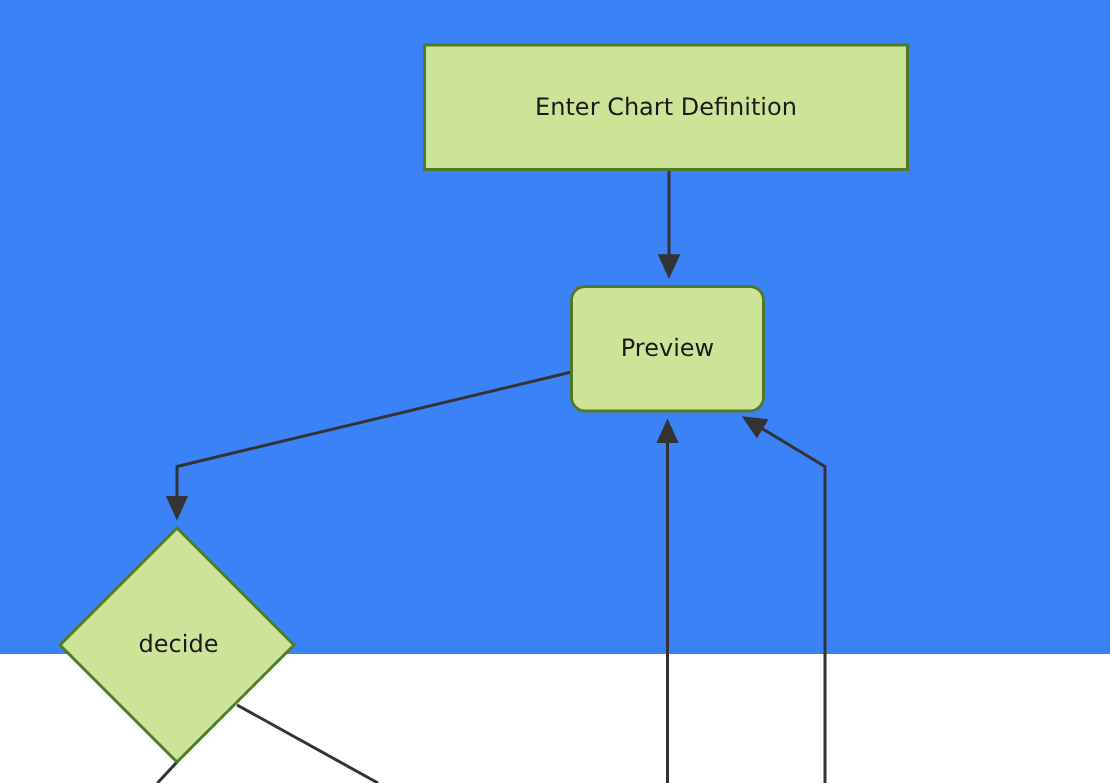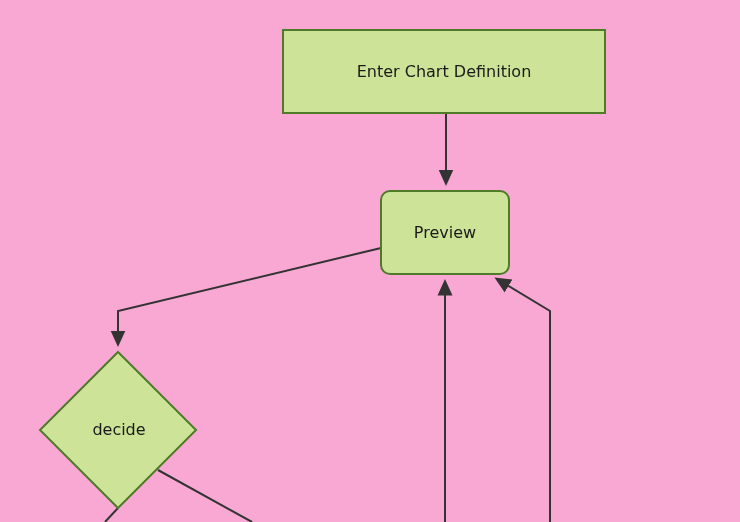--- a/index.html
+++ b/index.html
@@ -9,22 +9,22 @@
   }
   body {
     width: 740px;
     height: 522px;
     overflow: hidden;
     font-family: "DejaVu Sans", "Liberation Sans", sans-serif;
   }
   #flowchart {
     position: relative;
     width: 740px;
-    height: 522px;
-    background: #f9a8d4;
+    height: 436px;
+    background: #3b82f6;
   }
   #flow-svg {
     position: absolute;
     top: 0;
     left: 0;
     width: 740px;
     height: 522px;
   }
   .node-label {
     font-family: "DejaVu Sans", "Liberation Sans", sans-serif;

